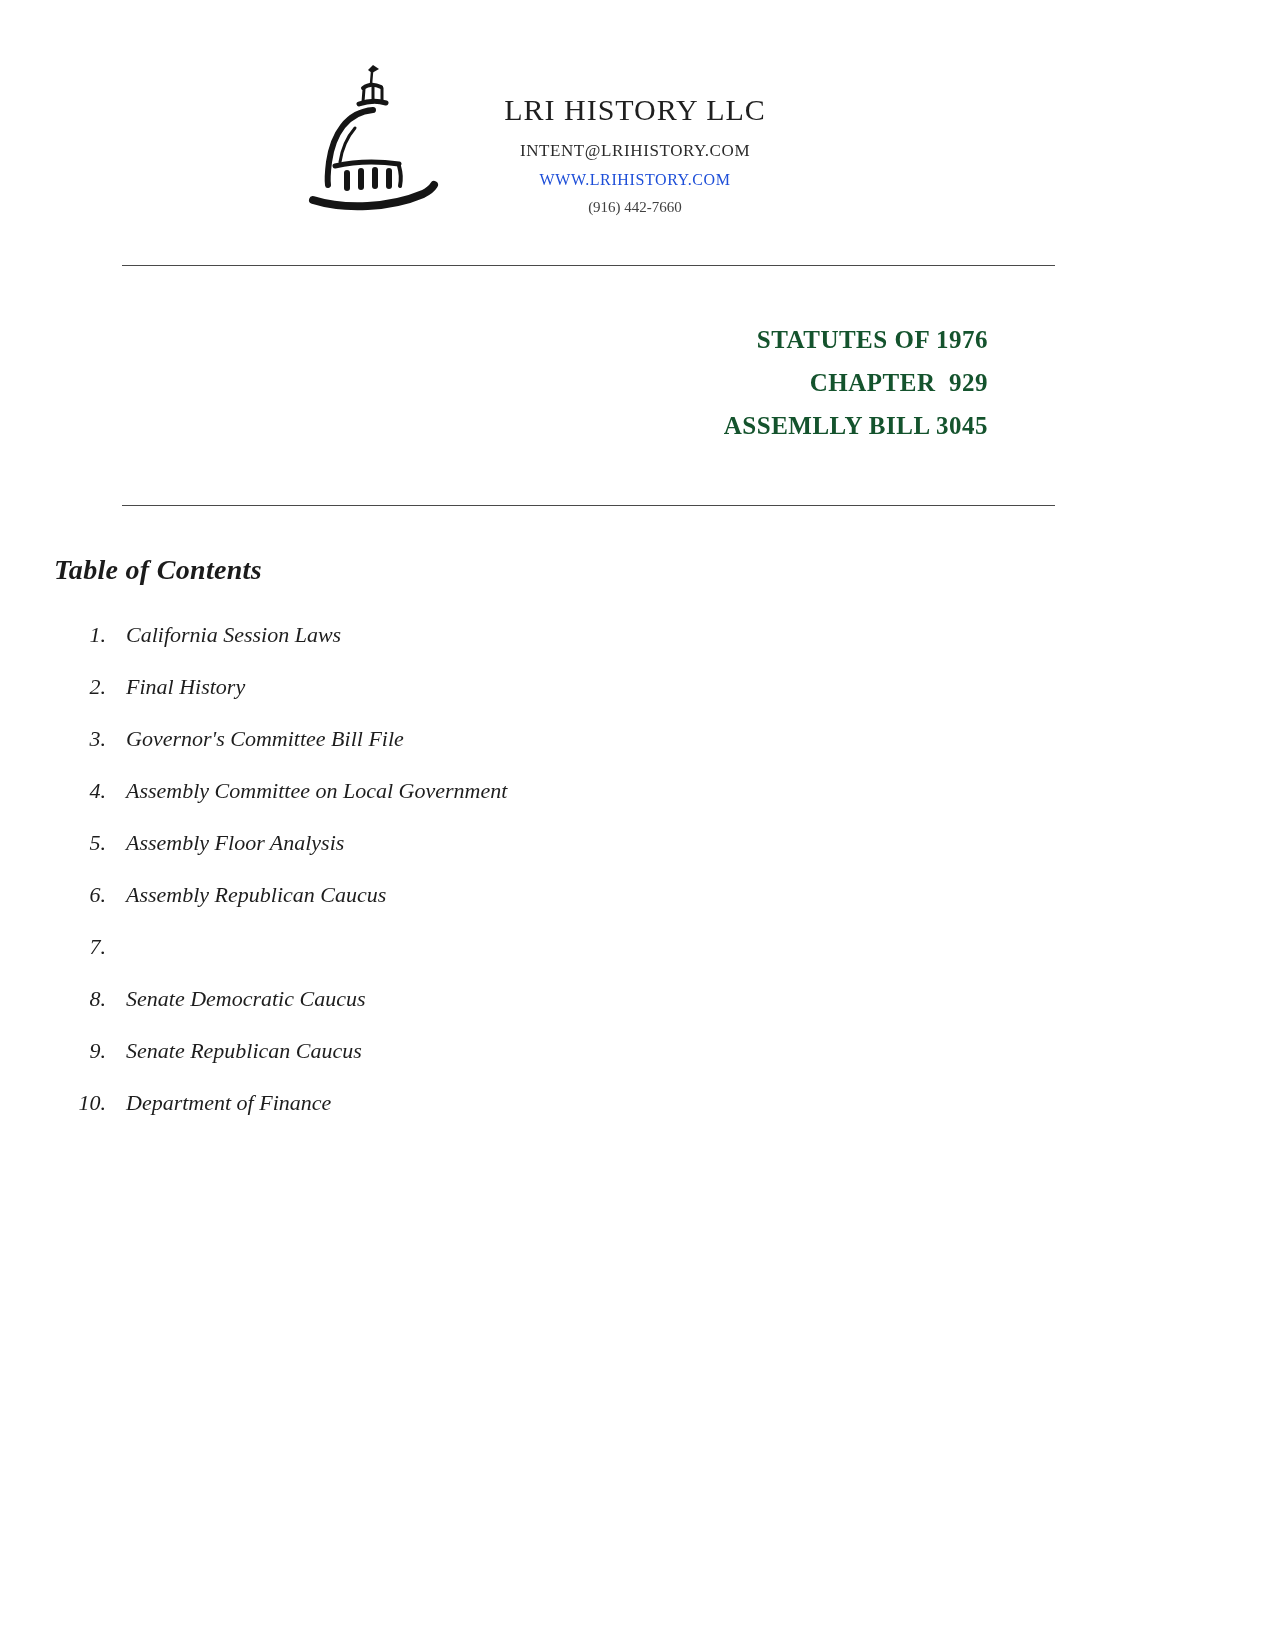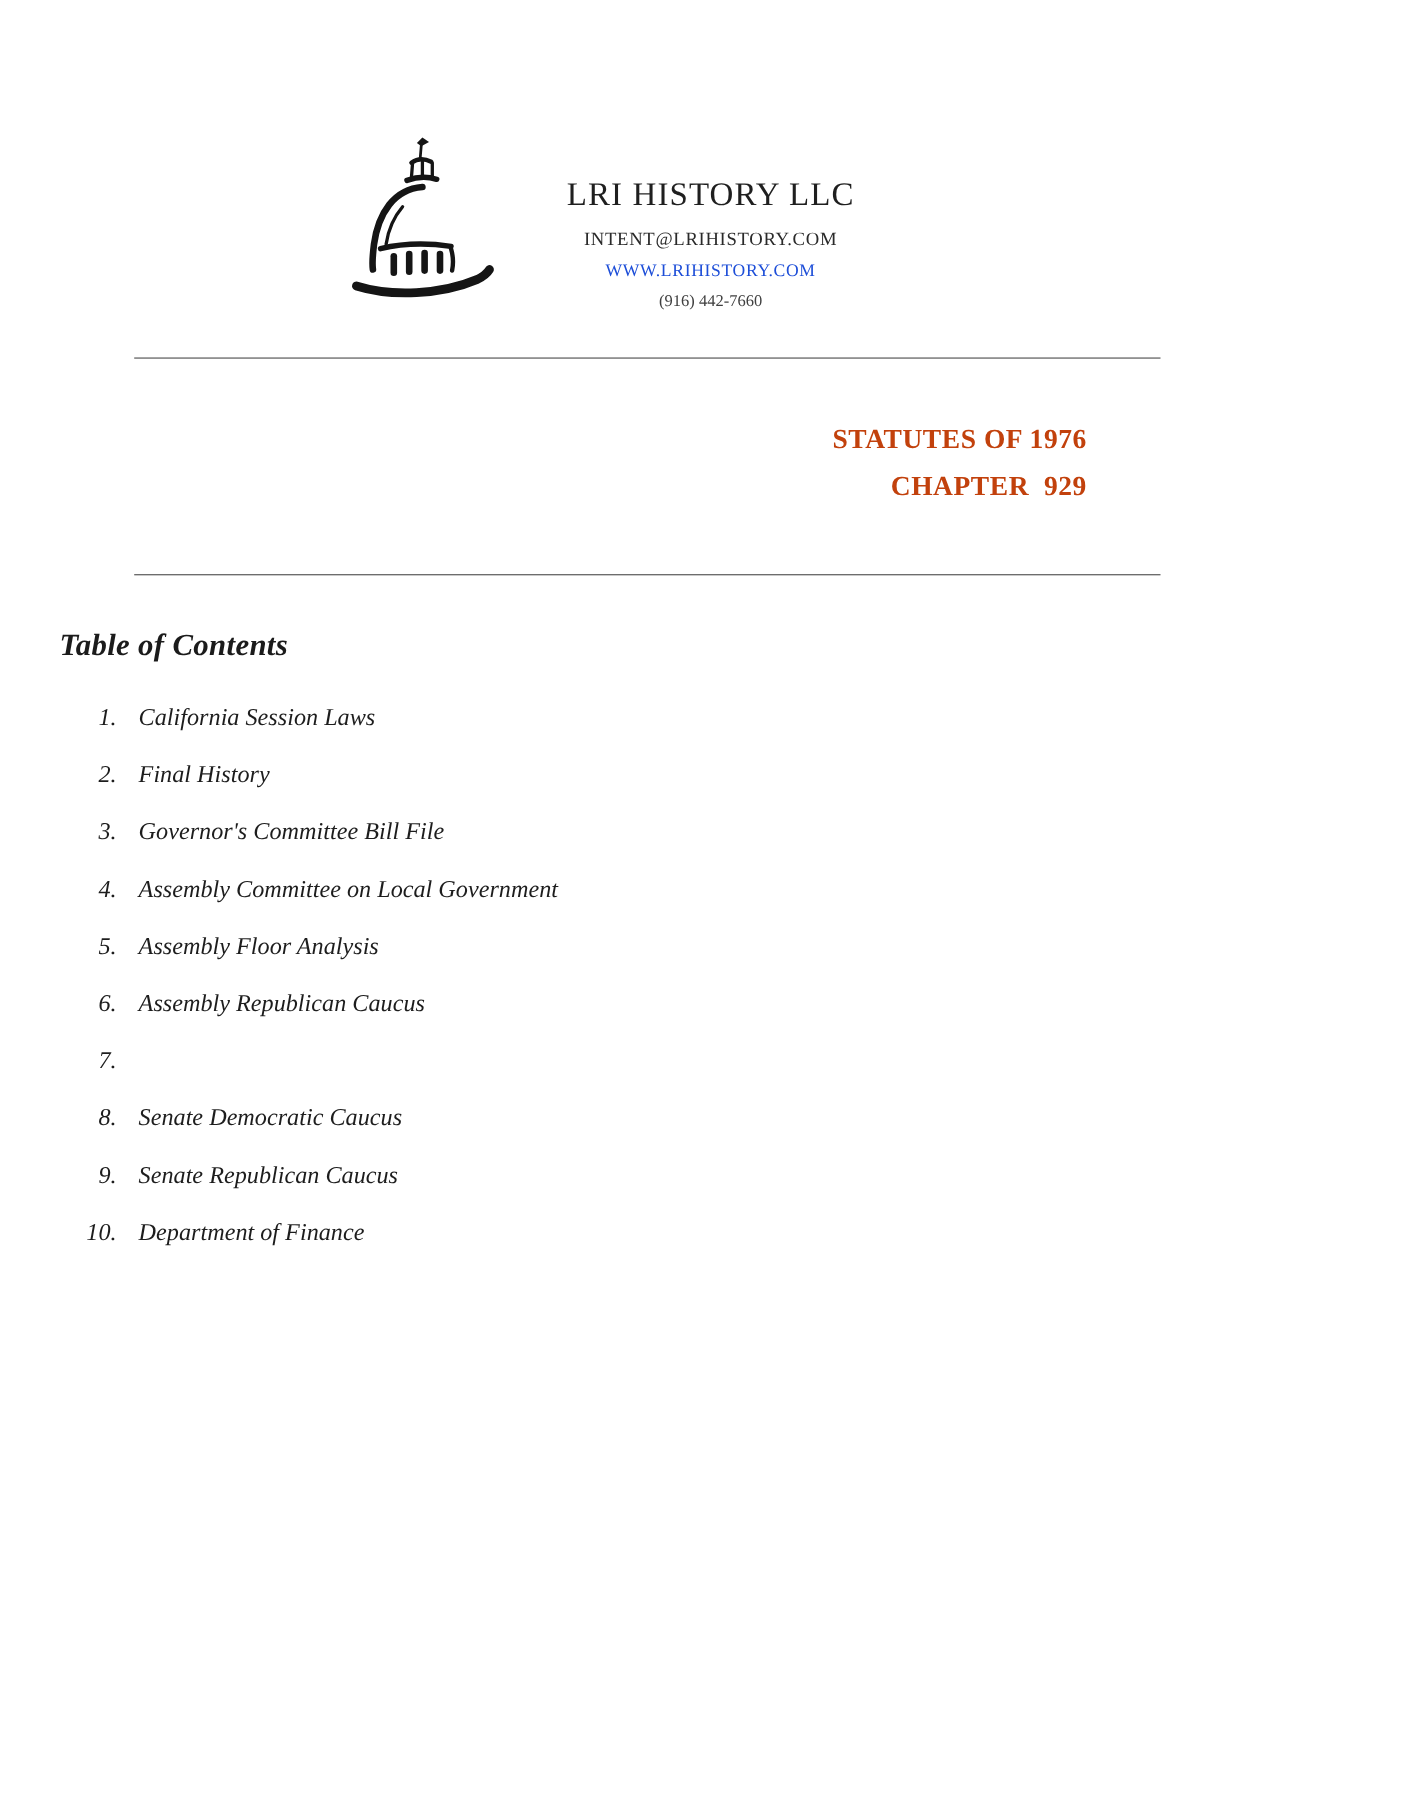--- a/index.html
+++ b/index.html
@@ -12,24 +12,23 @@
     width: 1276px;
     min-height: 1651px;
     background: #ffffff;
     font-family: "Liberation Serif", "DejaVu Serif", serif;
     color: #1c1c1c;
     box-sizing: border-box;
   }
   
   .letterhead {
     display: flex;
-    align-items: flex-end;
-    padding-top: 118px;
+    align-items: center;
+    padding-top: 58px;
     padding-left: 295px;
-    margin-left: 11px;
   }
   .logo-wrap {
     width: 160px;
     height: 165px;
     flex: 0 0 auto;
   }
   .letterhead-text {
     margin-left: 35px;
     margin-top: 28px;
     text-align: center;
@@ -72,21 +71,21 @@
   .title-block {
     margin-top: 52px;
     margin-right: 288px;
     text-align: right;
   }
   .title-line {
     font-weight: bold;
     font-size: 25px;
     line-height: 43px;
     letter-spacing: 0.5px;
-    color: #c2410c;
+    color: #14532d;
     white-space: pre-wrap;
   }
   
   .toc {
     margin-top: 48px;
     margin-left: 54px;
     font-style: italic;
   }
   .toc-heading {
     font-size: 28px;
@@ -151,20 +150,21 @@
       <div class="contact-web">WWW.LRIHISTORY.COM</div>
       <div class="contact-phone">(916) 442-7660</div>
     </div>
   </div>
 
   <hr class="rule rule-1">
 
   <div class="title-block">
     <div class="title-line">STATUTES OF 1976</div>
     <div class="title-line">CHAPTER  929</div>
+    <div class="title-line">ASSEMLLY BILL 3045</div>
   </div>
 
   <hr class="rule rule-2">
 
   <div class="toc">
     <div class="toc-heading">Table of Contents</div>
 
     <div class="toc-list">
       <div class="toc-item">
         <span class="toc-num">1.</span>

